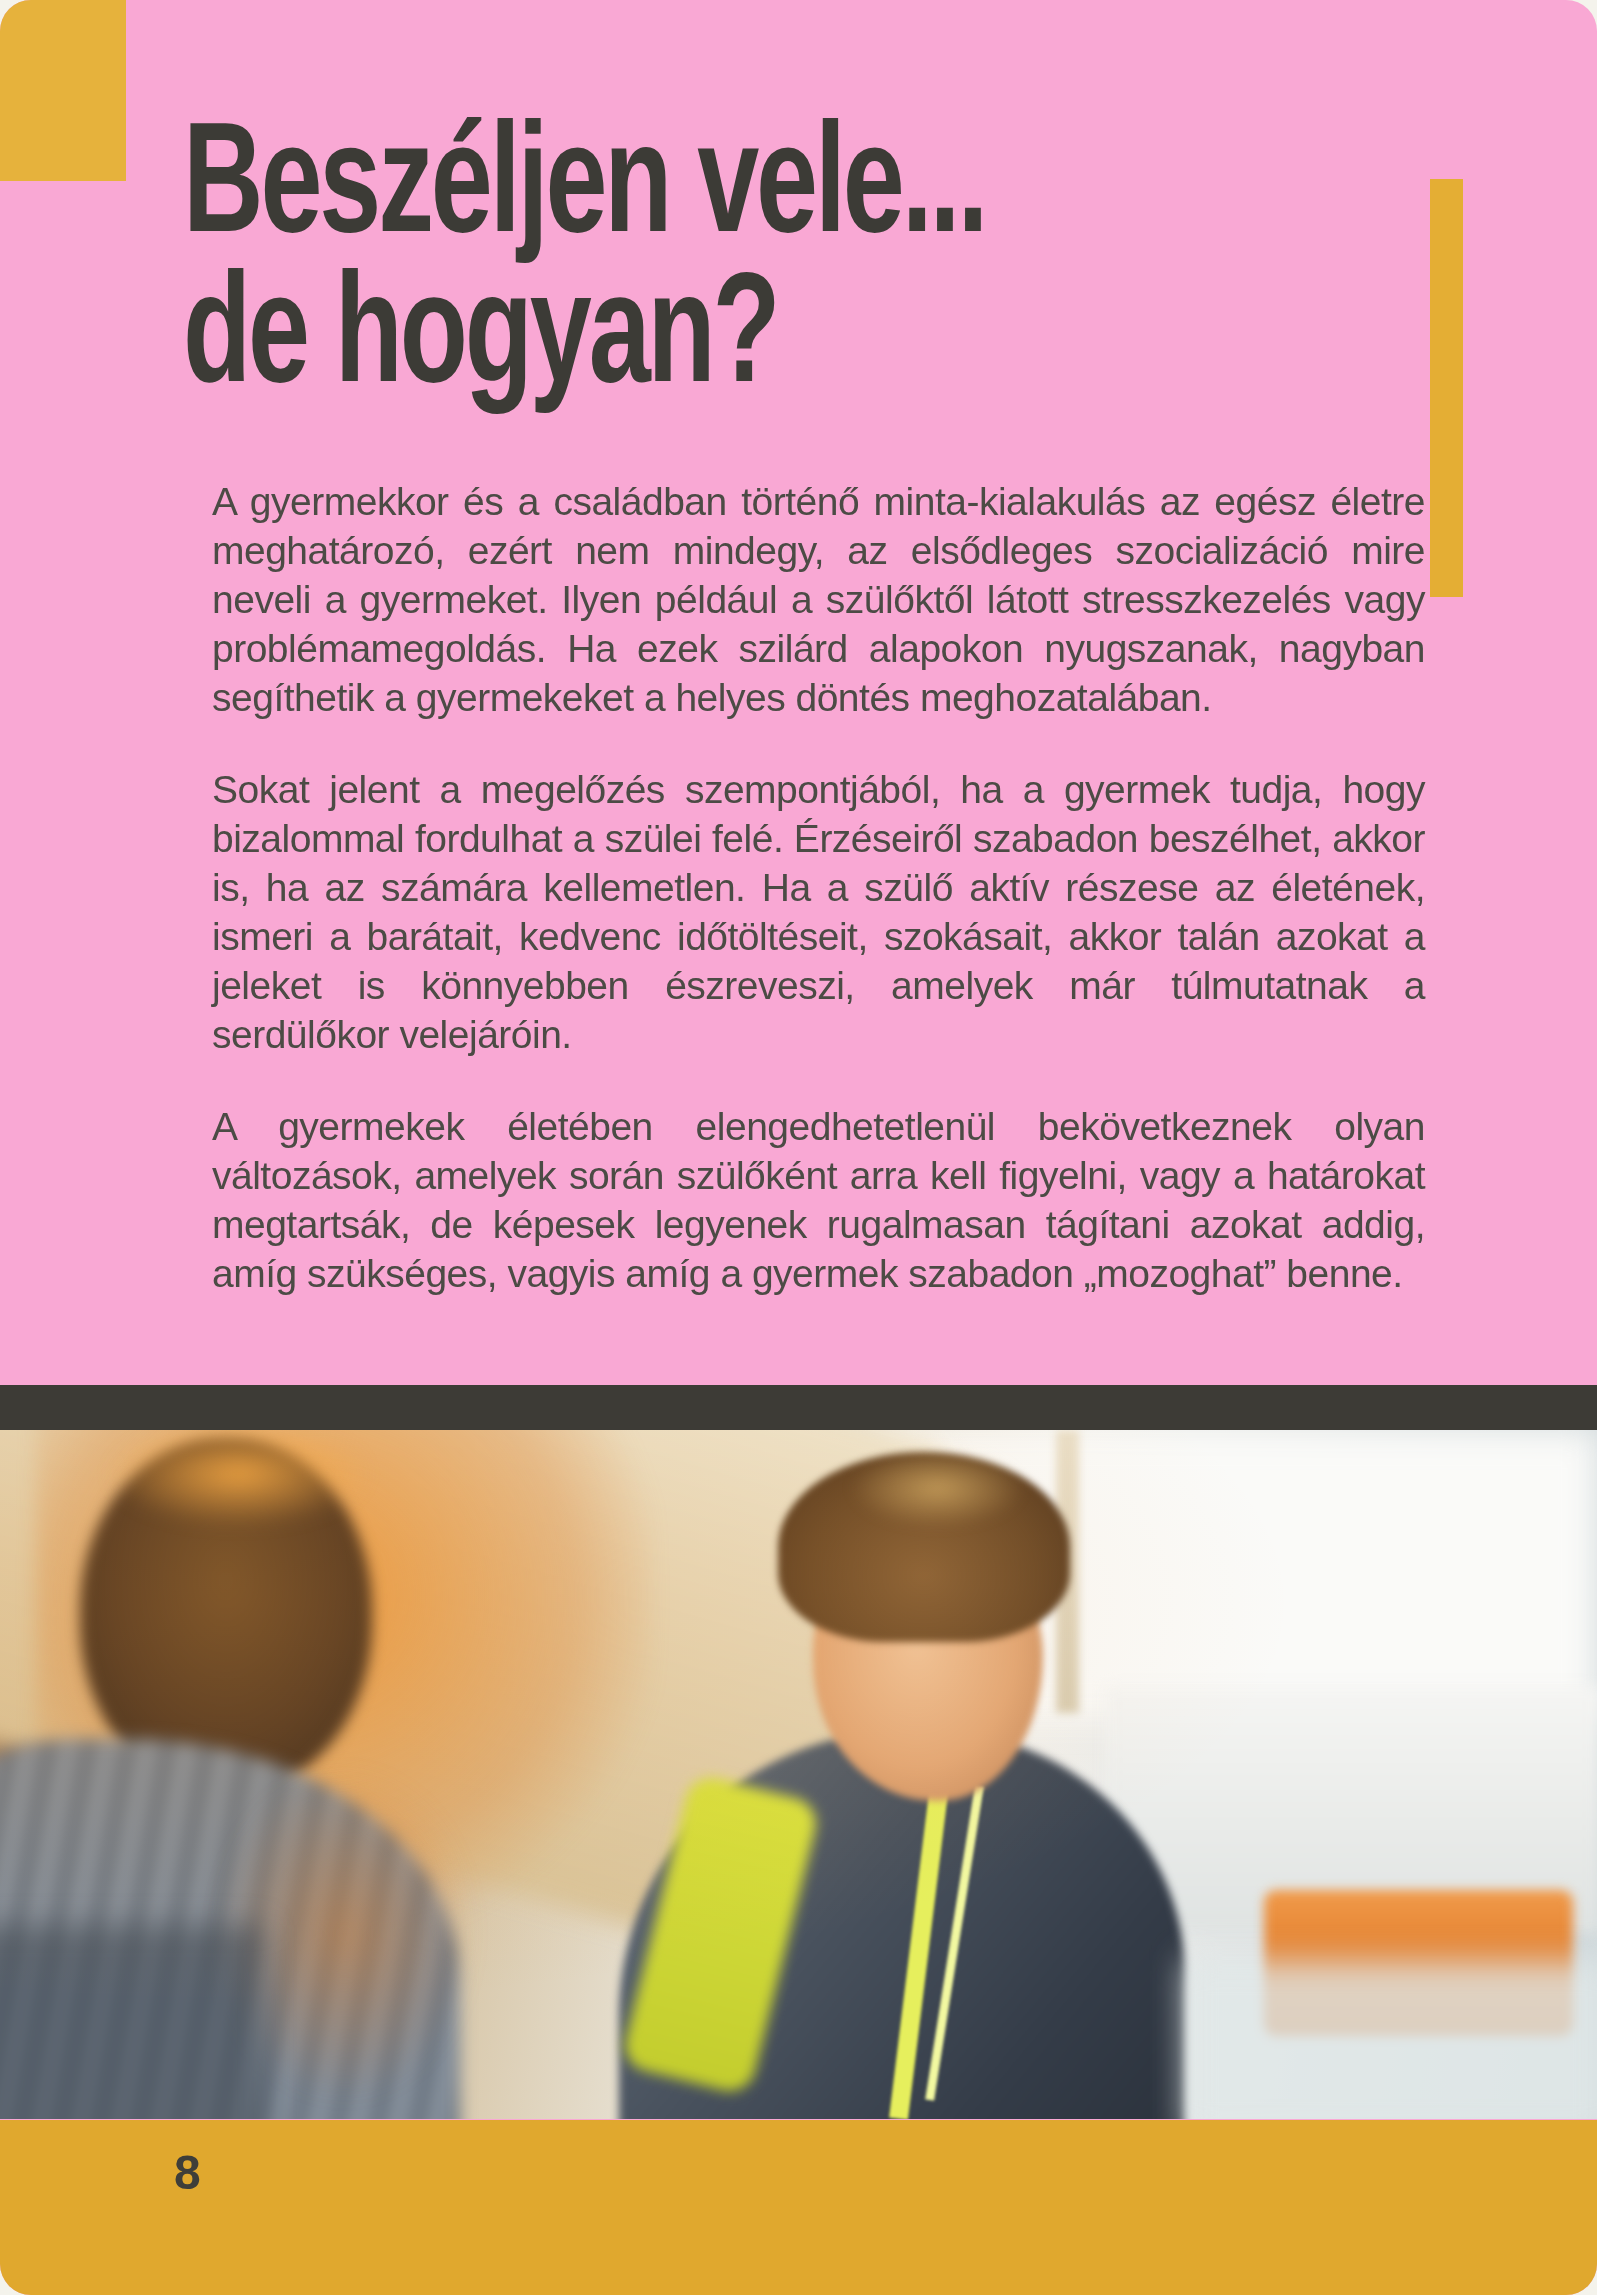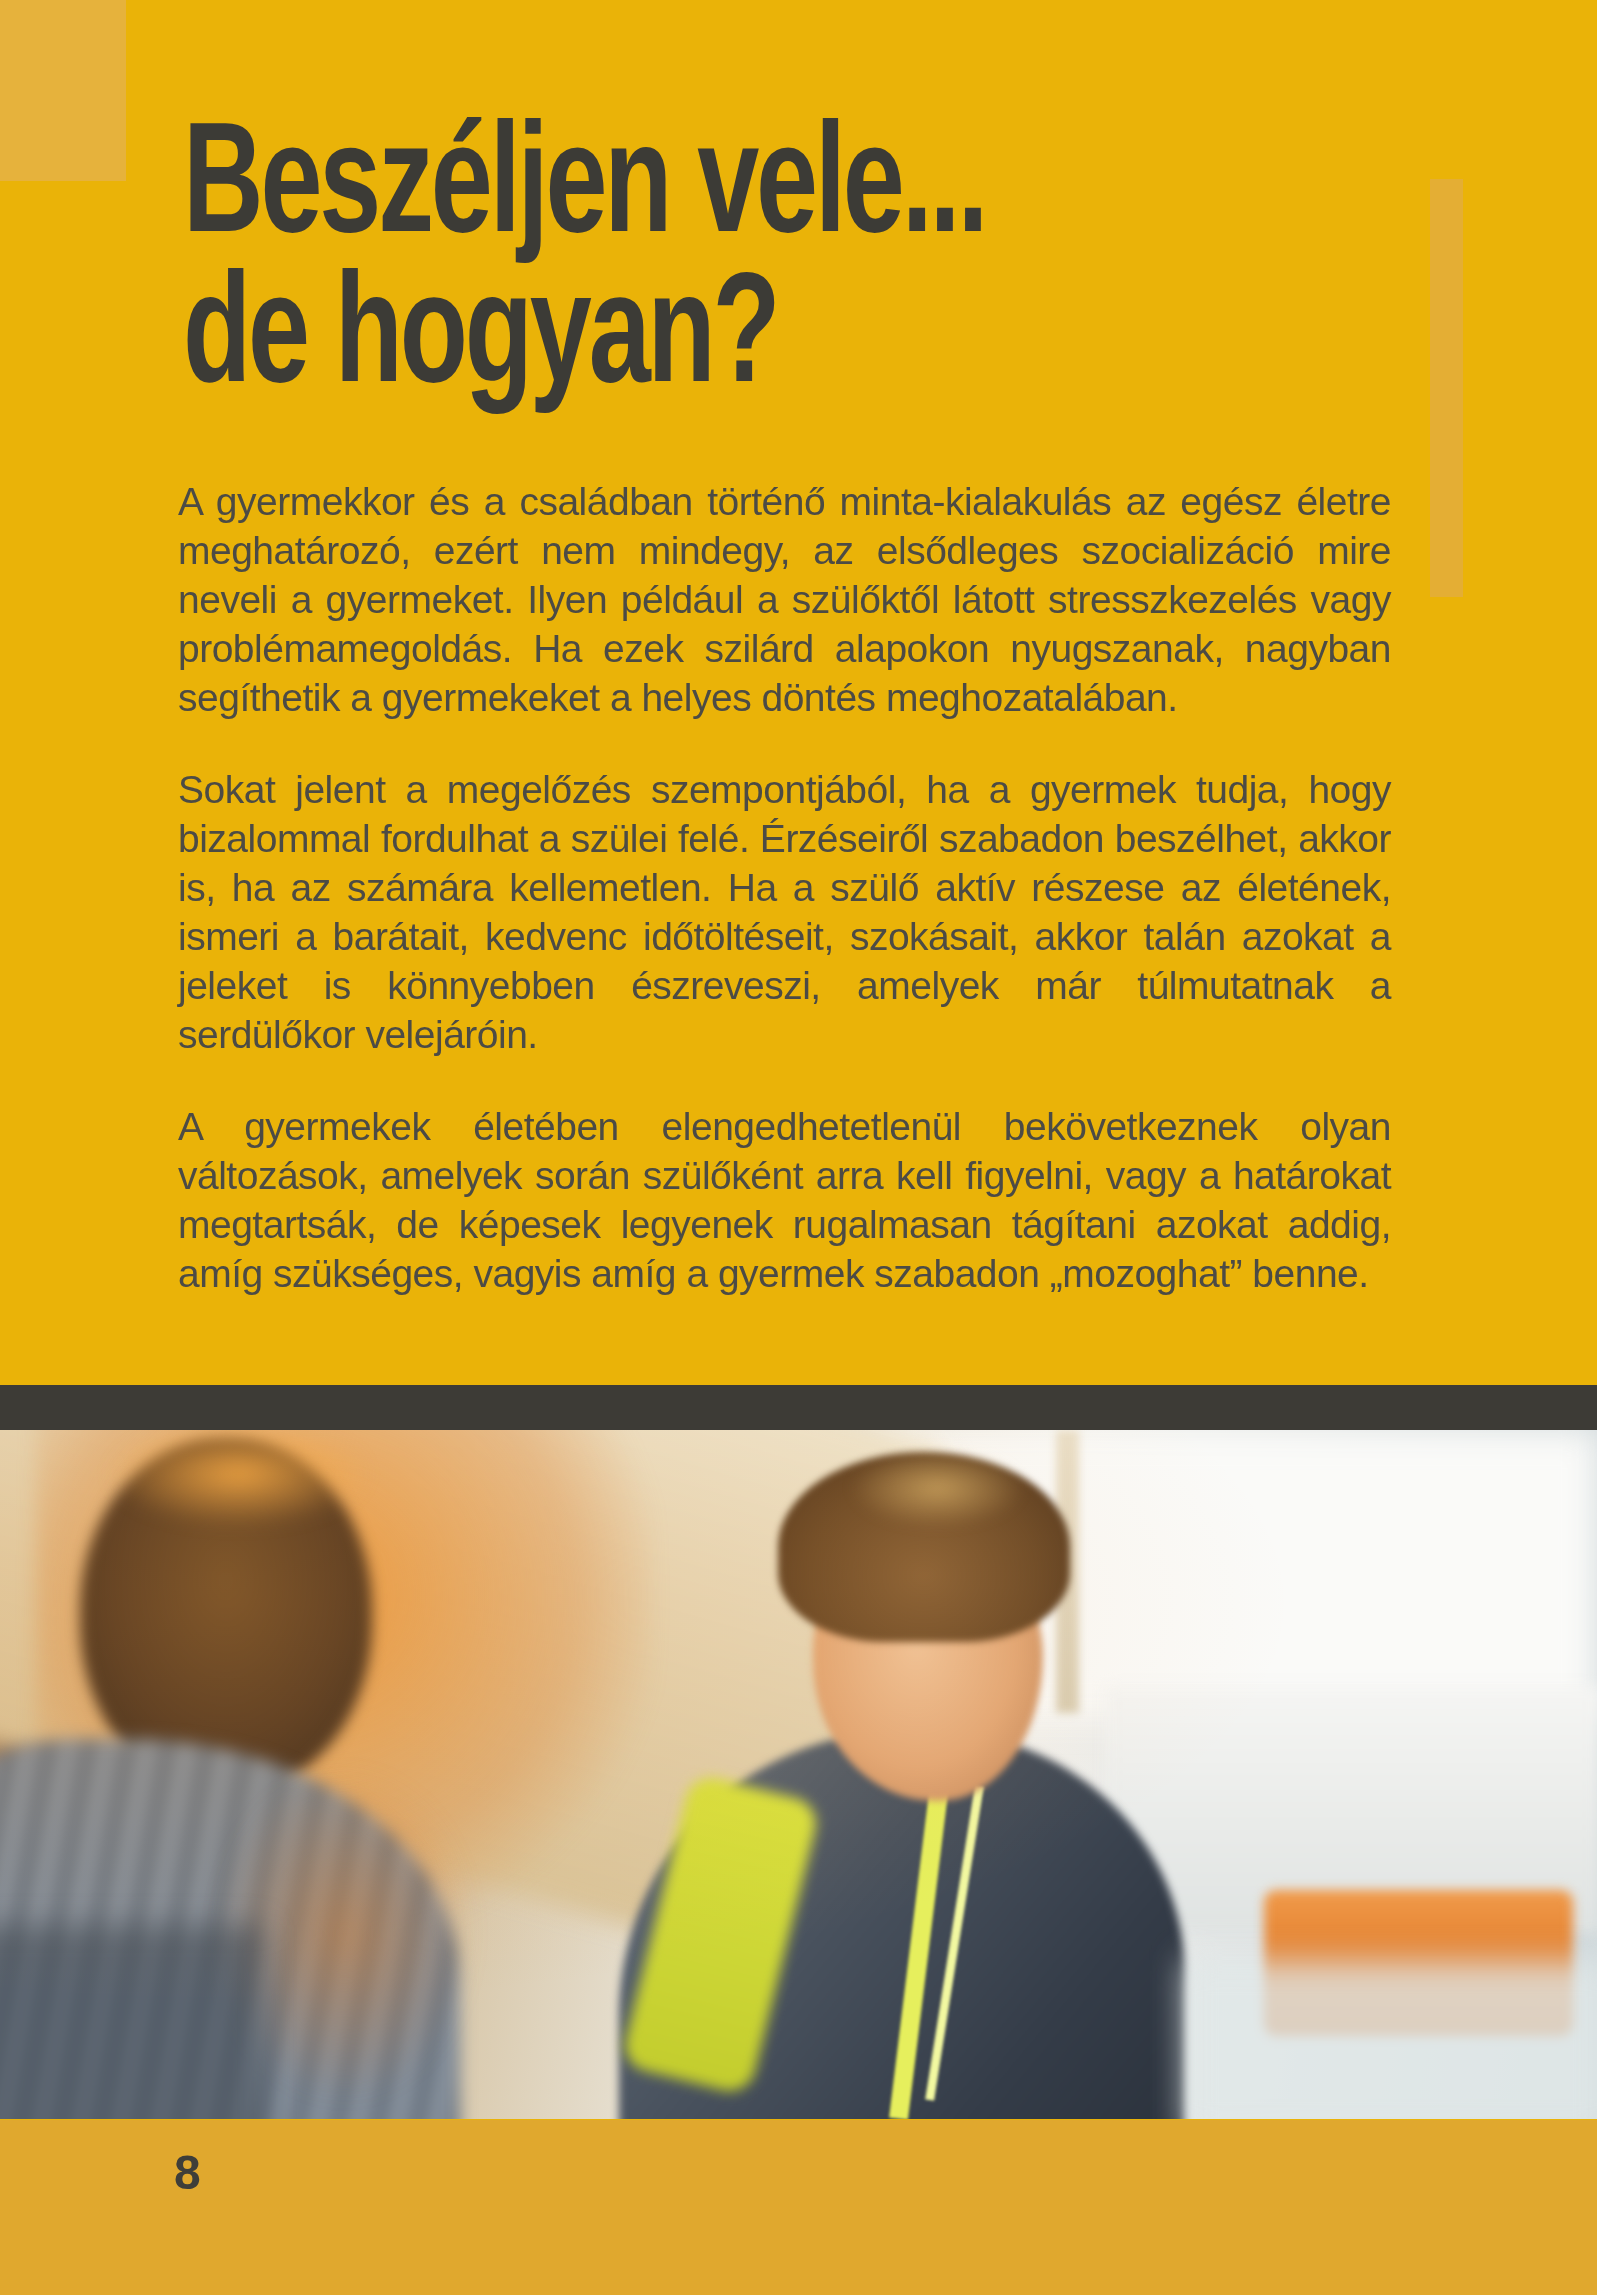--- a/index.html
+++ b/index.html
@@ -2,37 +2,37 @@
 <html lang="hu" style="font-size:14px"><head>
 <meta charset="utf-8">
 <style>
   html,body{margin:0;padding:0;}
   body{
     width:1597px;height:2295px;
     background:#f4f3ec;
     font-family:"Liberation Sans", sans-serif;
     position:relative;
   }
-  .page{position:absolute;inset:0;width:1597px;height:2295px;overflow:hidden;background:#eab308;}
+  .page{position:absolute;inset:0;width:1597px;height:2295px;overflow:hidden;background:#f9a8d4;border-radius:31px;}
 
   
   .corner-square{position:absolute;left:0;top:0;width:126px;height:181px;background:#e6b23c;}
   .side-bar{position:absolute;left:1430px;top:179px;width:33px;height:418px;background:#e4ae34;}
 
   
   .title{
     position:absolute;left:183px;top:103px;margin:0;
     font-size:155px;line-height:0.97;font-weight:700;
     letter-spacing:-4.4px;color:#3c3b36;white-space:nowrap;
     transform:scaleX(0.72);transform-origin:left top;
   }
 
   
   .body-copy{
-    position:absolute;left:178px;top:477px;width:1213px;
+    position:absolute;left:212px;top:477px;width:1213px;
     color:#4c4b45;font-size:39px;line-height:49px;
     text-align:justify;letter-spacing:-0.5px;
   }
   .body-copy p{margin:0 0 43px 0;}
 
   
   .dark-bar{position:absolute;left:0;top:1385px;width:1597px;height:45px;background:#3d3b36;}
 
   
   .photo{position:absolute;left:0;top:1430px;width:1597px;height:689px;overflow:hidden;

